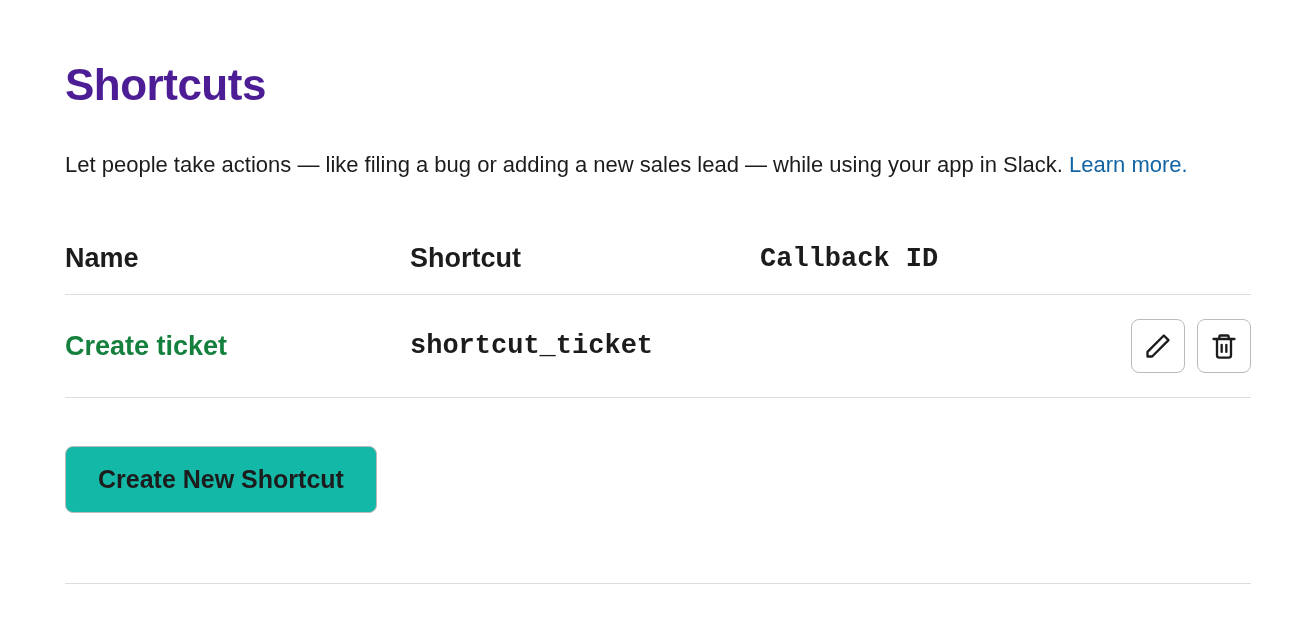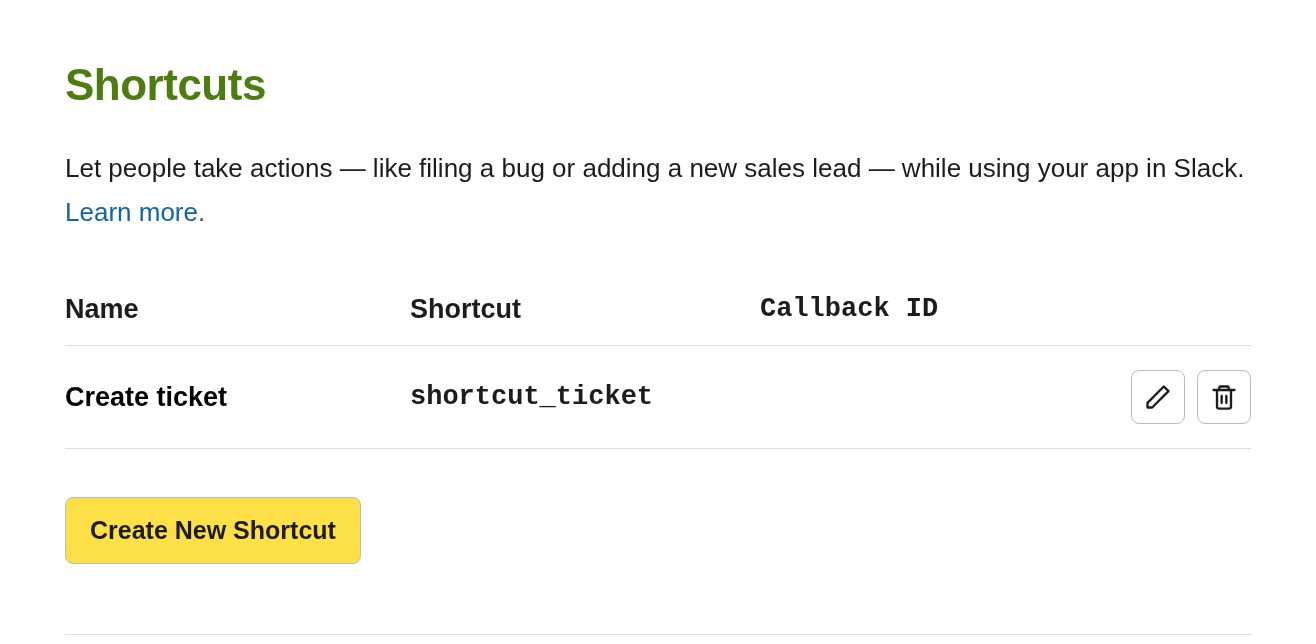--- a/index.html
+++ b/index.html
@@ -12,39 +12,40 @@
     background: #ffffff;
     color: #1d1c1d;
     padding: 60px 65px 40px 65px;
     width: 1316px;
   }
   .page-title {
     font-size: 44px;
     font-weight: 900;
     letter-spacing: -0.5px;
     margin-bottom: 36px;
-    color: #4d7c0f;
+    color: #4c1d95;
   }
   .description {
-    font-size: 26px;
+    font-size: 22px;
     line-height: 1.7;
     color: #1d1c1d;
     margin-bottom: 60px;
     max-width: 1180px;
   }
   .description a {
     color: #1264a3;
     text-decoration: none;
   }
   .table {
     width: 100%;
     margin-bottom: 48px;
   }
   .table-header {
     display: flex;
+    align-items: center;
     padding: 0 0 20px 0;
     border-bottom: 1px solid #dddddd;
   }
   .table-row {
     display: flex;
     align-items: center;
     padding: 24px 0;
     border-bottom: 1px solid #dddddd;
   }
   .col-name {
@@ -68,21 +69,21 @@
     display: flex;
     justify-content: flex-end;
     gap: 12px;
   }
   .table-row .col-name,
   .table-row .col-location,
   .table-row .col-callback {
     font-weight: 700;
   }
   .table-row .col-name a {
-    color: #000000;
+    color: #15803d;
     text-decoration: none;
   }
   .icon-btn {
     width: 54px;
     height: 54px;
     border: 1px solid #bbbbbb;
     border-radius: 8px;
     background: #ffffff;
     display: flex;
     align-items: center;
@@ -93,24 +94,24 @@
     width: 28px;
     height: 28px;
     stroke: #1d1c1d;
     fill: none;
     stroke-width: 2;
   }
   .create-btn {
     font-size: 25px;
     font-weight: 700;
     color: #1d1c1d;
-    background: #fde047;
+    background: #14b8a6;
     border: 1px solid #bbbbbb;
     border-radius: 8px;
-    padding: 18px 24px;
+    padding: 18px 32px;
     cursor: pointer;
     margin-bottom: 70px;
   }
   .divider {
     border: none;
     border-top: 1px solid #dddddd;
     margin: 0;
   }
 </style>
 </head>

